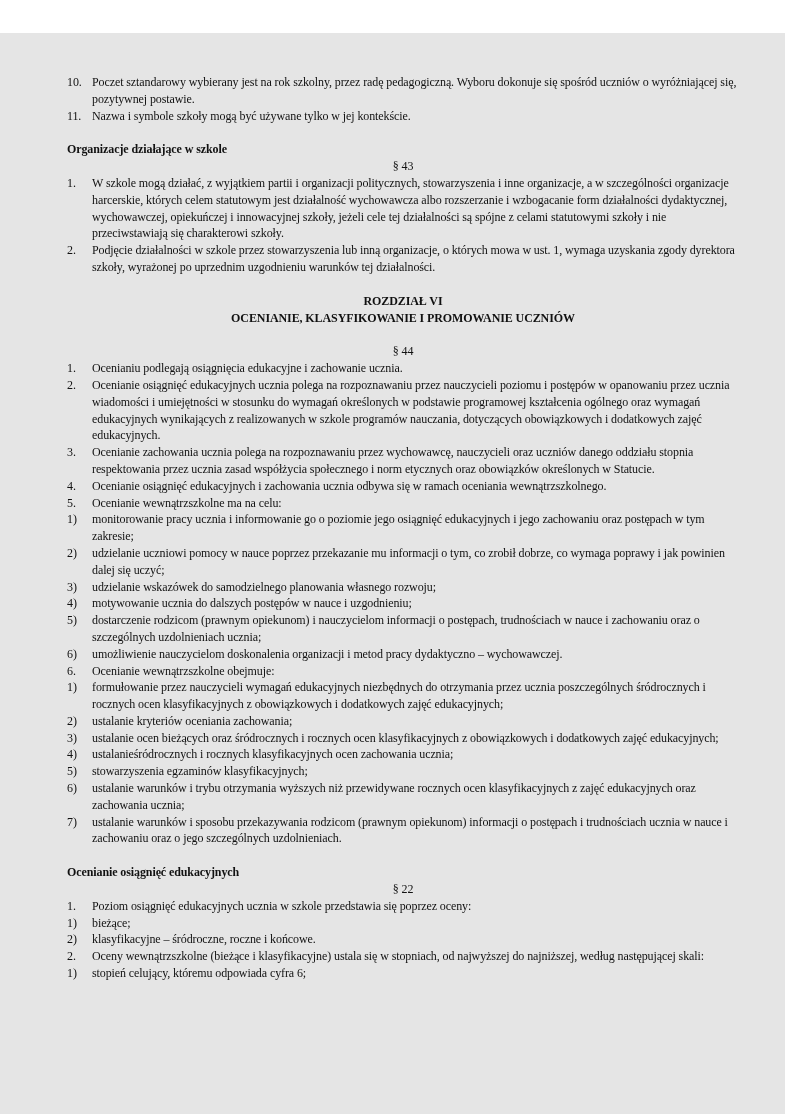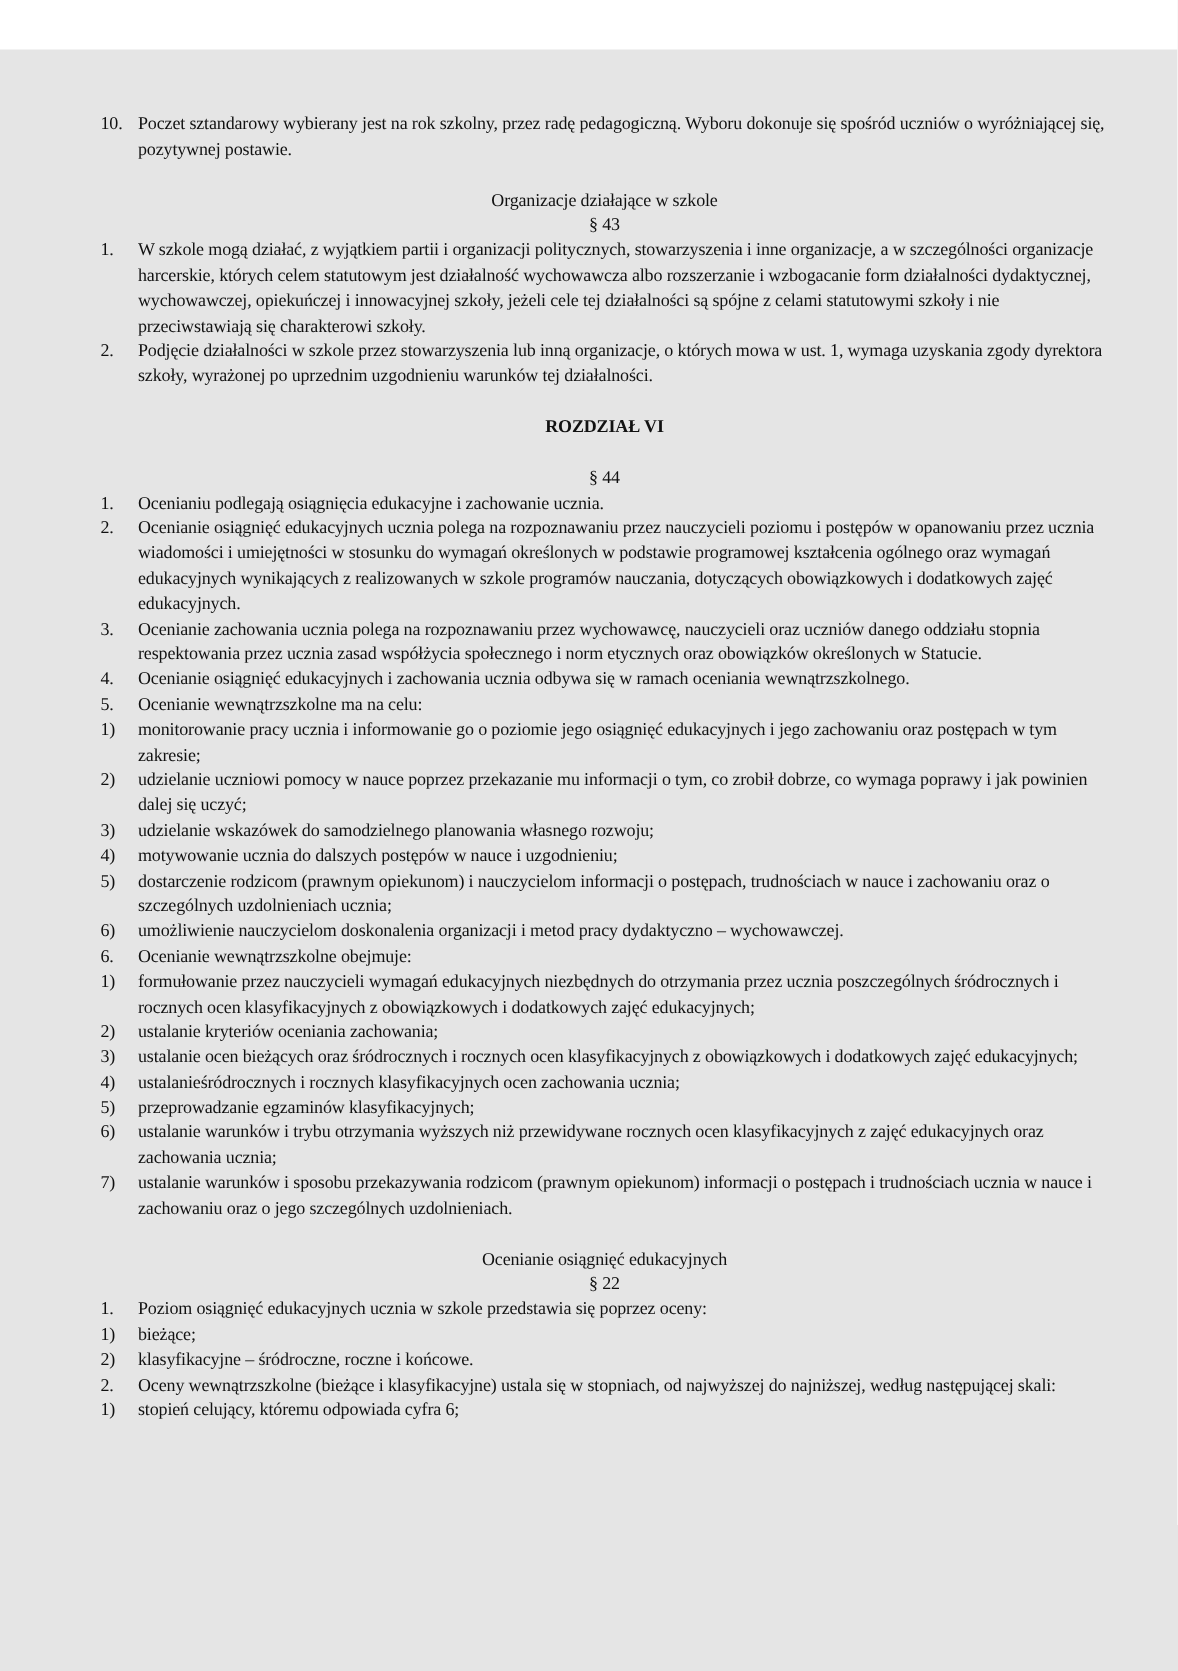--- a/index.html
+++ b/index.html
@@ -14,50 +14,55 @@
       line-height: 16.8px;
       box-sizing: border-box;
       padding: 41px 46px 0 67px;
       letter-spacing: -0.1px;
       margin-top: 33px;
     }
     .item { display: flex; align-items: flex-start; }
     .num { width: 25px; flex: 0 0 25px; }
     .txt { flex: 1 1 auto; font-family: Liberation Serif, serif; }
     .gap-lg { height: 17px; }
-    .sec-title { text-align: center; }
+    .sec-title { text-align: left; font-weight: bold; }
     .para { text-align: center; font-weight: normal; }
     .chapter { text-align: center; font-weight: bold; }
   </style>
 </head>
 <body>
 
 <div class="page">
 
   <div class="item">
     <span class="num">10.</span>
     <span class="txt">Poczet sztandarowy wybierany jest na rok szkolny, przez radę pedagogiczną. Wyboru dokonuje się spośród uczniów o wyróżniającej się, pozytywnej postawie.</span>
+  </div>
+  <div class="item">
+    <span class="num">11.</span>
+    <span class="txt">Nazwa i symbole szkoły mogą być używane tylko w jej kontekście.</span>
   </div>
 
   <div class="gap-lg"></div>
 
   <div class="sec-title">Organizacje działające w szkole</div>
   <div class="para">§ 43</div>
   <div class="item">
     <span class="num">1.</span>
     <span class="txt">W szkole mogą działać, z wyjątkiem partii i organizacji politycznych, stowarzyszenia i inne organizacje, a w szczególności organizacje harcerskie, których celem statutowym jest działalność wychowawcza albo rozszerzanie i wzbogacanie form działalności dydaktycznej, wychowawczej, opiekuńczej i innowacyjnej szkoły, jeżeli cele tej działalności są spójne z celami statutowymi szkoły i nie przeciwstawiają się charakterowi szkoły.</span>
   </div>
   <div class="item">
     <span class="num">2.</span>
     <span class="txt">Podjęcie działalności w szkole przez stowarzyszenia lub inną organizacje, o których mowa w ust. 1, wymaga uzyskania zgody dyrektora szkoły, wyrażonej po uprzednim uzgodnieniu warunków tej działalności.</span>
   </div>
 
   <div class="gap-lg"></div>
 
   <div class="chapter">ROZDZIAŁ VI</div>
+  <div class="chapter">OCENIANIE, KLASYFIKOWANIE I PROMOWANIE UCZNIÓW</div>
 
   <div class="gap-lg"></div>
 
   <div class="para">§ 44</div>
   <div id="s44-list">
     <div class="item">
         <span class="num">1.</span>
         <span class="txt">Ocenianiu podlegają osiągnięcia edukacyjne i zachowanie ucznia.</span>
       </div>
     <div class="item">
@@ -115,21 +120,21 @@
     <div class="item">
         <span class="num">3)</span>
         <span class="txt">ustalanie ocen bieżących oraz śródrocznych i rocznych ocen klasyfikacyjnych z obowiązkowych i dodatkowych zajęć edukacyjnych;</span>
       </div>
     <div class="item">
         <span class="num">4)</span>
         <span class="txt">ustalanieśródrocznych i rocznych klasyfikacyjnych ocen zachowania ucznia;</span>
       </div>
     <div class="item">
         <span class="num">5)</span>
-        <span class="txt">przeprowadzanie egzaminów klasyfikacyjnych;</span>
+        <span class="txt">stowarzyszenia egzaminów klasyfikacyjnych;</span>
       </div>
     <div class="item">
         <span class="num">6)</span>
         <span class="txt">ustalanie warunków i trybu otrzymania wyższych niż przewidywane rocznych ocen klasyfikacyjnych z zajęć edukacyjnych oraz zachowania ucznia;</span>
       </div>
     <div class="item">
         <span class="num">7)</span>
         <span class="txt">ustalanie warunków i sposobu przekazywania rodzicom (prawnym opiekunom) informacji o postępach i trudnościach ucznia w nauce i zachowaniu oraz o jego szczególnych uzdolnieniach.</span>
       </div>
   </div>

